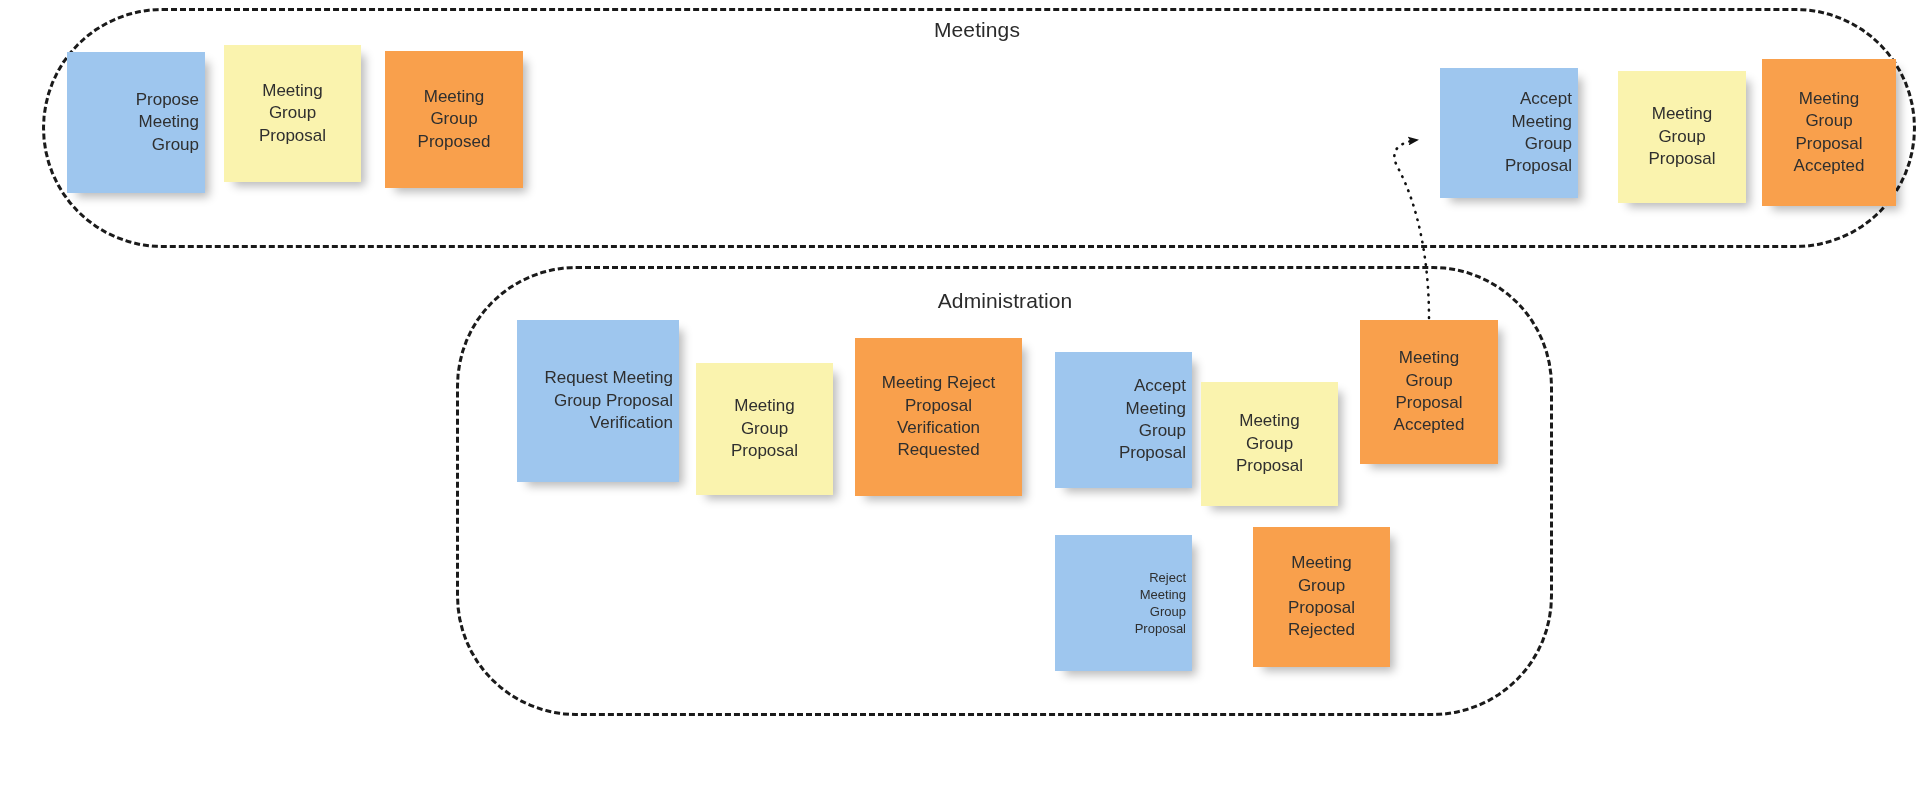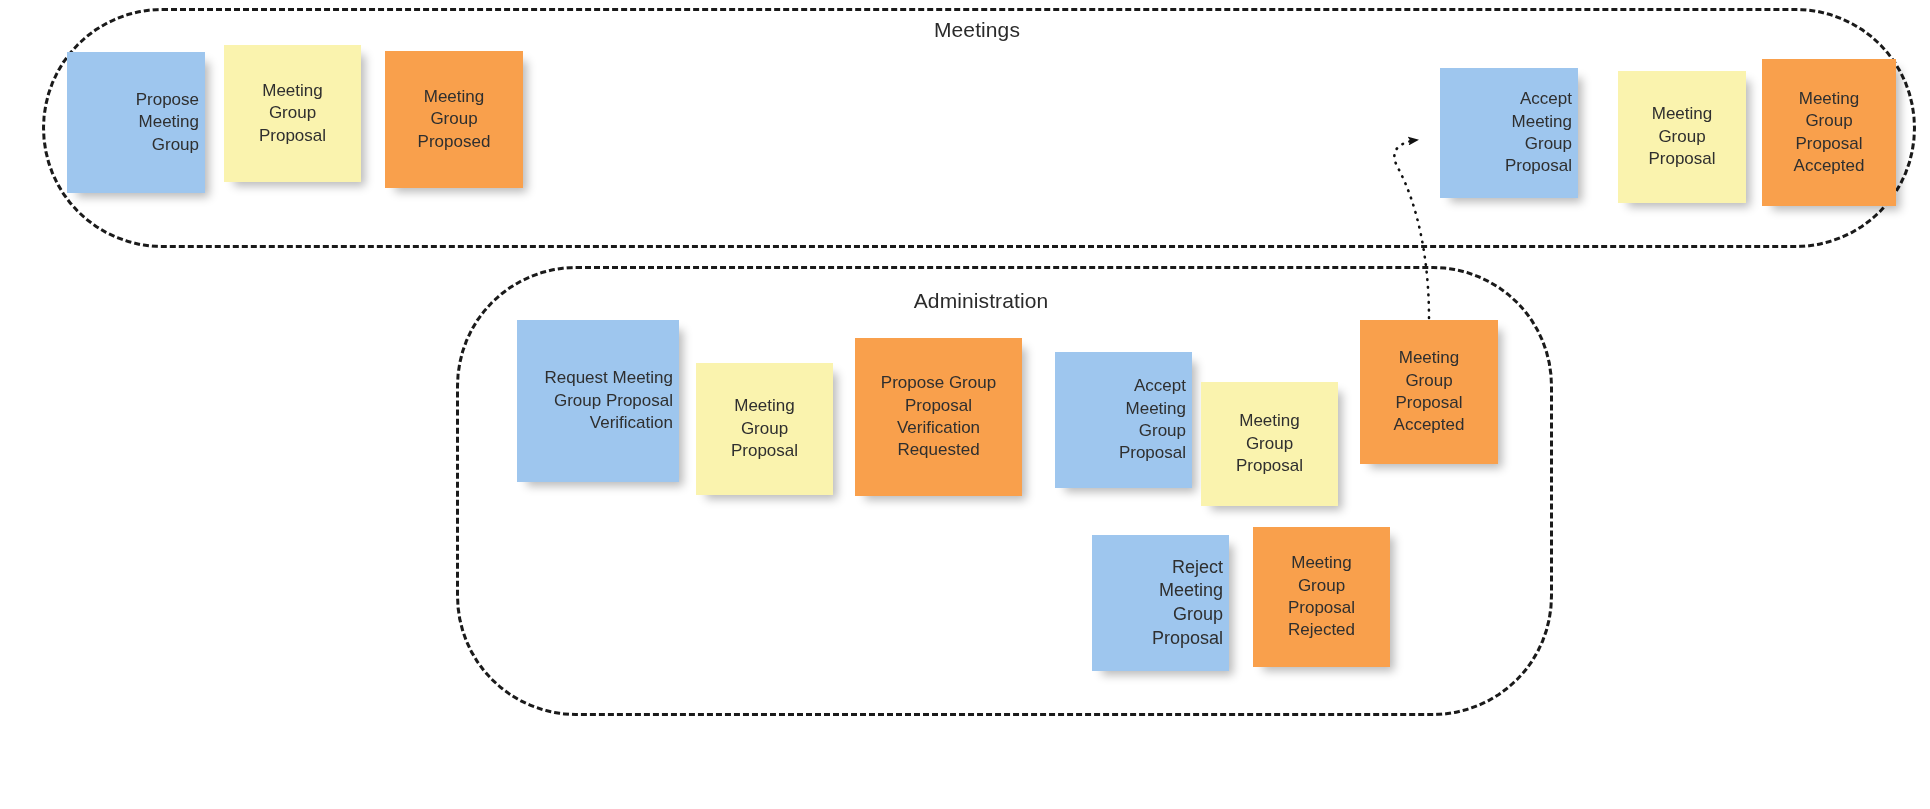--- a/index.html
+++ b/index.html
@@ -68,21 +68,21 @@
 </style>
 </head>
 <body>
 
 <div id="board">
 
   <div class="lane" id="lane-meetings" style="left: 42px; top: 8px; width: 1874px; height: 240px; border-color: rgb(26, 26, 26);"></div>
   <div class="lane-title" id="lane-title-meetings" style="left: 977px; top: 18px; text-align: right;">Meetings</div>
 
   <div class="lane" id="lane-administration" style="left: 456px; top: 266px; width: 1097px; height: 450px; border-color: rgb(26, 26, 26);"></div>
-  <div class="lane-title" id="lane-title-administration" style="left: 981px; top: 289px;">Administration</div>
+  <div class="lane-title" id="lane-title-administration" style="left: 1005px; top: 289px;">Administration</div>
 
   <div id="stickies-host">
       <div class="sticky blue" id="sticky-propose-meeting-group" style="left: 67px; top: 52px; width: 138px; height: 141px; font-size: 17px; color: rgb(47, 47, 47);"><span class="label">Propose
 Meeting
 Group</span></div>
       <div class="sticky yellow" id="sticky-meeting-group-proposal-1" style="left: 224px; top: 45px; width: 137px; height: 137px; font-size: 17px; color: rgb(47, 47, 47);"><span class="label">Meeting
 Group
 Proposal</span></div>
       <div class="sticky orange" id="sticky-meeting-group-proposed" style="left: 385px; top: 51px; width: 138px; height: 137px; font-size: 17px; color: rgb(47, 47, 47);"><span class="label">Meeting
 Group
@@ -97,36 +97,36 @@
       <div class="sticky orange" id="sticky-meeting-group-proposal-accepted-meetings" style="left: 1762px; top: 59px; width: 134px; height: 147px; font-size: 17px; color: rgb(47, 47, 47);"><span class="label">Meeting
 Group
 Proposal
 Accepted</span></div>
       <div class="sticky blue" id="sticky-request-meeting-group-proposal-verification" style="left: 495px; top: 320px; width: 162px; height: 162px; font-size: 17px; color: rgb(47, 47, 47); margin-left: 22px;"><span class="label">Request Meeting
 Group Proposal
 Verification</span></div>
       <div class="sticky yellow" id="sticky-meeting-group-proposal-3" style="left: 696px; top: 363px; width: 137px; height: 132px; font-size: 17px; color: rgb(47, 47, 47);"><span class="label">Meeting
 Group
 Proposal</span></div>
-      <div class="sticky orange" id="sticky-meeting-group-proposal-verification-requested" style="left: 855px; top: 338px; width: 167px; height: 158px; font-size: 17px; color: rgb(47, 47, 47);"><span class="label">Propose Group
+      <div class="sticky orange" id="sticky-meeting-group-proposal-verification-requested" style="left: 855px; top: 338px; width: 167px; height: 158px; font-size: 17px; color: rgb(47, 47, 47);"><span class="label">Meeting Reject
 Proposal
 Verification
 Requested</span></div>
       <div class="sticky blue" id="sticky-accept-meeting-group-proposal-admin" style="left: 1055px; top: 352px; width: 137px; height: 136px; font-size: 17px; color: rgb(47, 47, 47);"><span class="label">Accept
 Meeting
 Group
 Proposal</span></div>
       <div class="sticky yellow" id="sticky-meeting-group-proposal-4" style="left: 1201px; top: 382px; width: 137px; height: 124px; font-size: 17px; color: rgb(47, 47, 47);"><span class="label">Meeting
 Group
 Proposal</span></div>
       <div class="sticky orange" id="sticky-meeting-group-proposal-accepted-admin" style="left: 1360px; top: 320px; width: 138px; height: 144px; font-size: 17px; color: rgb(47, 47, 47);"><span class="label">Meeting
 Group
 Proposal
 Accepted</span></div>
-      <div class="sticky blue" id="sticky-reject-meeting-group-proposal" style="left: 1055px; top: 535px; width: 137px; height: 136px; font-size: 18px; color: rgb(47, 47, 47); margin-left: 37px;"><span class="label">Reject
+      <div class="sticky blue" id="sticky-reject-meeting-group-proposal" style="left: 1055px; top: 535px; width: 137px; height: 136px; font-size: 13px; color: rgb(47, 47, 47);"><span class="label">Reject
 Meeting
 Group
 Proposal</span></div>
       <div class="sticky orange" id="sticky-meeting-group-proposal-rejected" style="left: 1253px; top: 527px; width: 137px; height: 140px; font-size: 17px; color: rgb(47, 47, 47);"><span class="label">Meeting
 Group
 Proposal
 Rejected</span></div>
     </div>
 
   <svg id="connectors" viewBox="0 0 1930 809" xmlns="http://www.w3.org/2000/svg">

